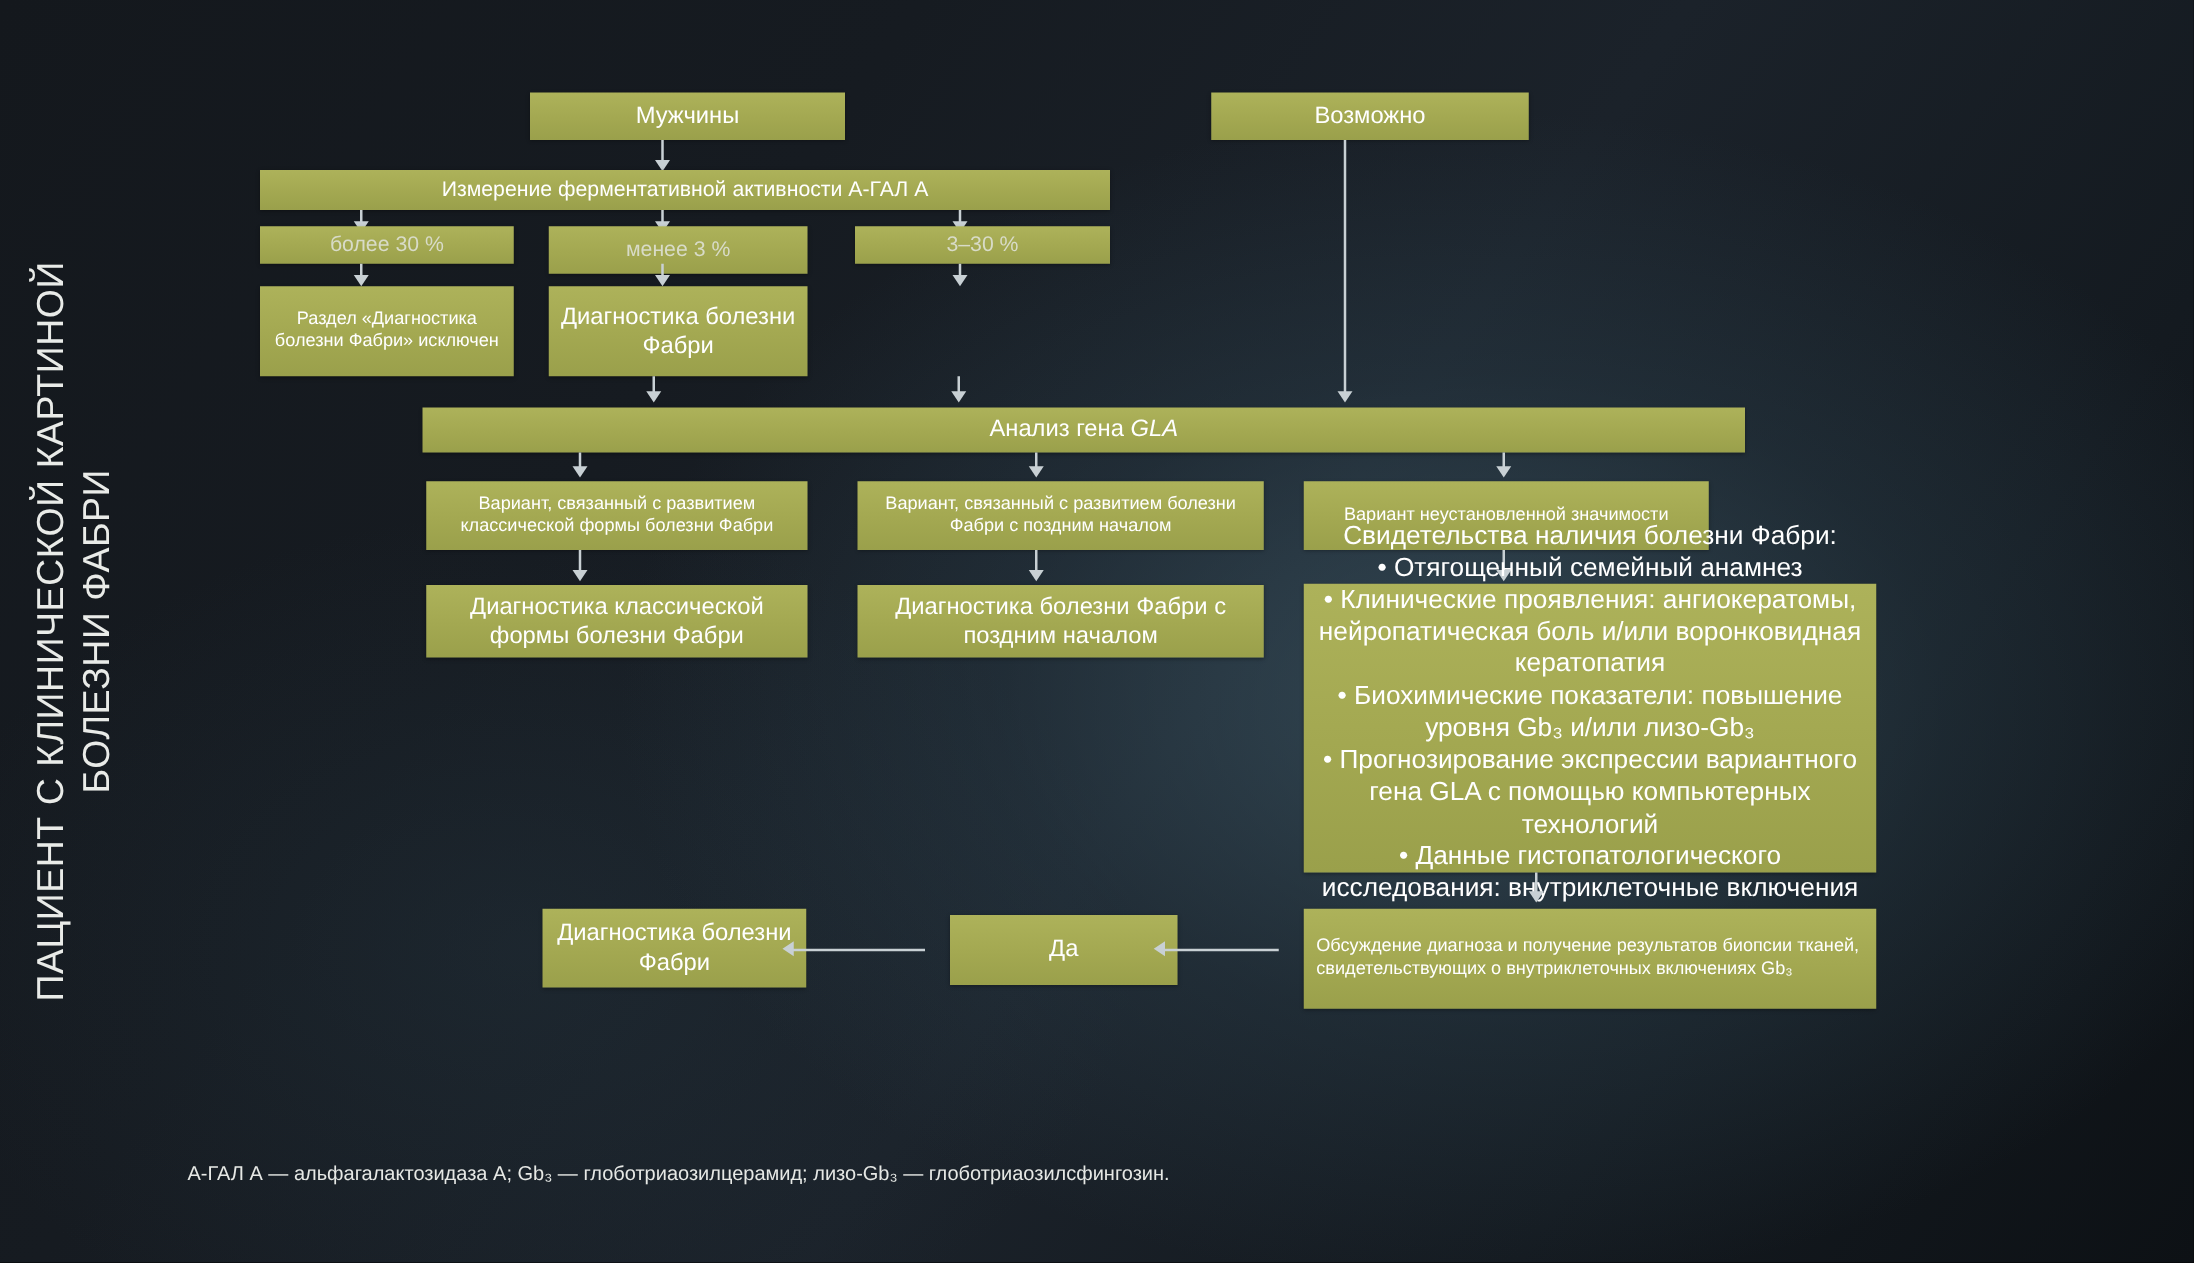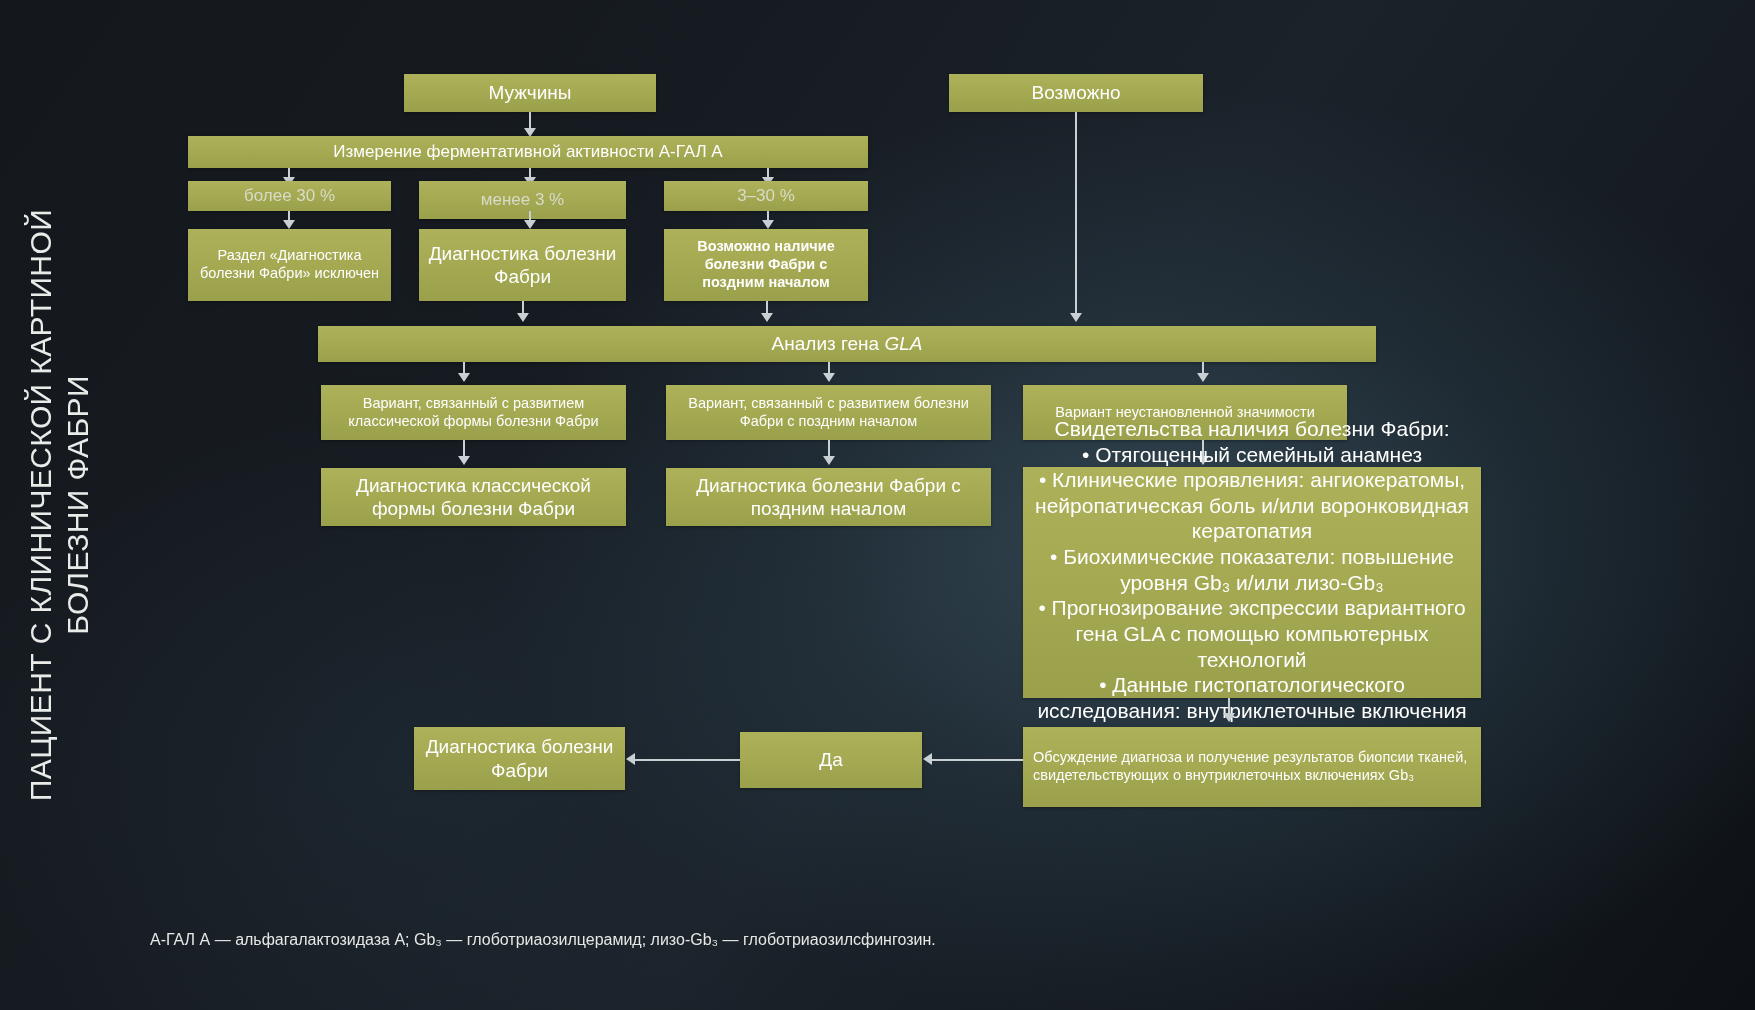--- a/index.html
+++ b/index.html
@@ -58,20 +58,21 @@
     color: #ffffff;
     display: flex;
     align-items: center;
     justify-content: center;
     text-align: center;
     padding: 3px 8px;
     line-height: 1.22;
     font-size: 17px;
     font-weight: 400;
     box-shadow: 0 1px 3px rgba(0,0,0,0.35);
+    margin-left: 20px;
   }
   .box.dim { color: #d8dbc8; }
   .box.bold { font-weight: 700; }
   .box.small { font-size: 14.5px; }
   .box.big { font-size: 19px; }
   .box.left { justify-content: flex-start; text-align: left; }
   .box .inner { width: 100%; }
   .box em { font-style: italic; }
 
   
@@ -164,23 +165,20 @@
   <div class="arrow-down" style="left:524px; top:220px;"></div>
 
   <div class="conn v" style="left:767px; top:211px; height:12px;"></div>
   <div class="arrow-down" style="left:762px; top:220px;"></div>
 
   <div class="box small" style="left:188px; top:229px; width:203px; height:72px;">
     <span class="inner">Раздел «Диагностика болезни Фабри» исключен</span>
   </div>
   <div class="box big" style="left:419px; top:229px; width:207px; height:72px;">
     <span class="inner">Диагностика болезни Фабри</span>
-  </div>
-  <div class="box small bold" style="left:664px; top:229px; width:204px; height:72px;">
-    <span class="inner">Возможно наличие болезни Фабри с поздним началом</span>
   </div>
 
   <div class="conn v" style="left:522px; top:301px; height:19px;"></div>
   <div class="arrow-down" style="left:517px; top:313px;"></div>
 
   <div class="conn v" style="left:766px; top:301px; height:19px;"></div>
   <div class="arrow-down" style="left:761px; top:313px;"></div>
 
   <div class="box big" style="left:318px; top:326px; width:1058px; height:36px;">
     <span class="inner"><span>Анализ гена </span><em>GLA</em></span>

